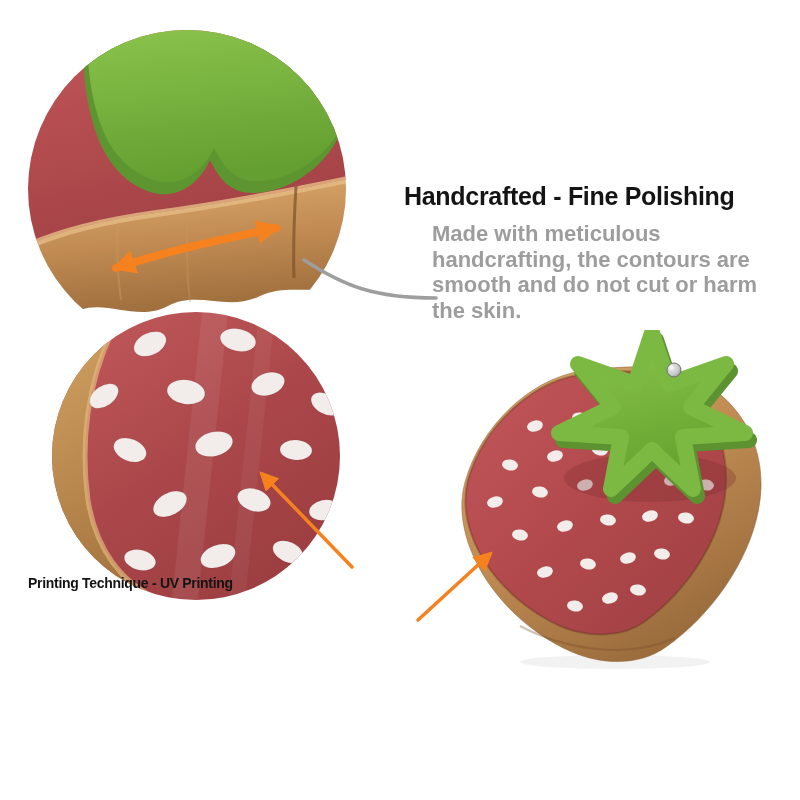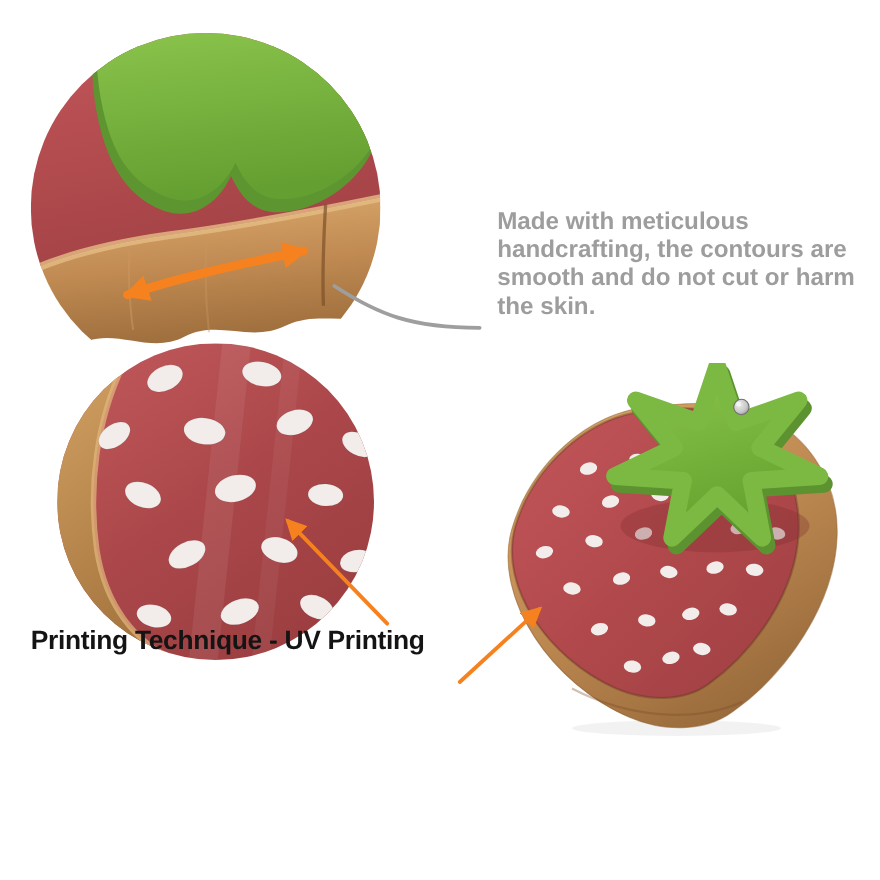--- a/index.html
+++ b/index.html
@@ -8,23 +8,23 @@
   .callout-circle{position:absolute;border-radius:50%;overflow:hidden;background:#fff;}
   .c1{left:28px;top:30px;width:318px;height:318px;z-index:1;}
   .c2{left:52px;top:312px;width:288px;height:288px;z-index:1;}
   .product{position:absolute;left:440px;top:330px;width:330px;height:340px;z-index:2;}
   .overlay{position:absolute;left:0;top:0;z-index:7;pointer-events:none;}
   .sec{position:absolute;z-index:6;}
   .sec h2{margin:0;color:#141414;font-weight:bold;letter-spacing:-0.3px;}
   .sec p{color:#9d9d9d;font-weight:bold;white-space:pre-line;margin:8px 0 0 0;}
   .sec1{left:404px;top:180px;}
   .sec1 h2{font-size:25px;line-height:33px;}
-  .sec1 p{font-size:22px;line-height:25.5px;margin-left:48px;}
+  .sec1 p{font-size:22px;line-height:25.5px;margin-left:28px;}
   .sec2{left:28px;top:568px;}
-  .sec2 h2{font-size:24px;line-height:30px;}
+  .sec2 h2{font-size:14px;line-height:30px;}
   .sec2 p{font-size:20px;line-height:25px;margin-left:34px;}
   svg{display:block;}
 </style>
 </head>
 <body>
 
 <div class="stage">
 
   <div class="callout-circle c1">
     <svg width="318" height="318" viewBox="0 0 318 318">
@@ -155,20 +155,21 @@
       </g>
       <ellipse cx="210" cy="148" rx="86" ry="24" fill="#7e2f32" opacity="0.32"></ellipse>
       <polygon points="212,3 229,54 286,34 251,77 305,103 243,107 253,159 212,120 171,159 181,107 119,103 173,77 138,34 195,54" transform="translate(4,7)" fill="#5c9330" stroke="#5c9330" stroke-width="16" stroke-linejoin="round"></polygon>
       <polygon points="212,3 229,54 286,34 251,77 305,103 243,107 253,159 212,120 171,159 181,107 119,103 173,77 138,34 195,54" fill="url(#leafG3)" stroke="#7cb942" stroke-width="16" stroke-linejoin="round"></polygon>
       <circle cx="234" cy="40" r="7" fill="url(#rivetG)" stroke="#6f6f6f" stroke-width="1"></circle>
       <circle cx="231.5" cy="37.5" r="2.2" fill="#f4f4f4"></circle>
     </svg>
   </div>
 
   <div class="sec sec1">
+    <h2>Handcrafted - Fine Polishing</h2>
     <p>Made with meticulous
 handcrafting, the contours are
 smooth and do not cut or harm
 the skin.</p>
   </div>
 
   <div class="sec sec2">
     <h2>Printing Technique - UV Printing</h2>
   </div>
 

